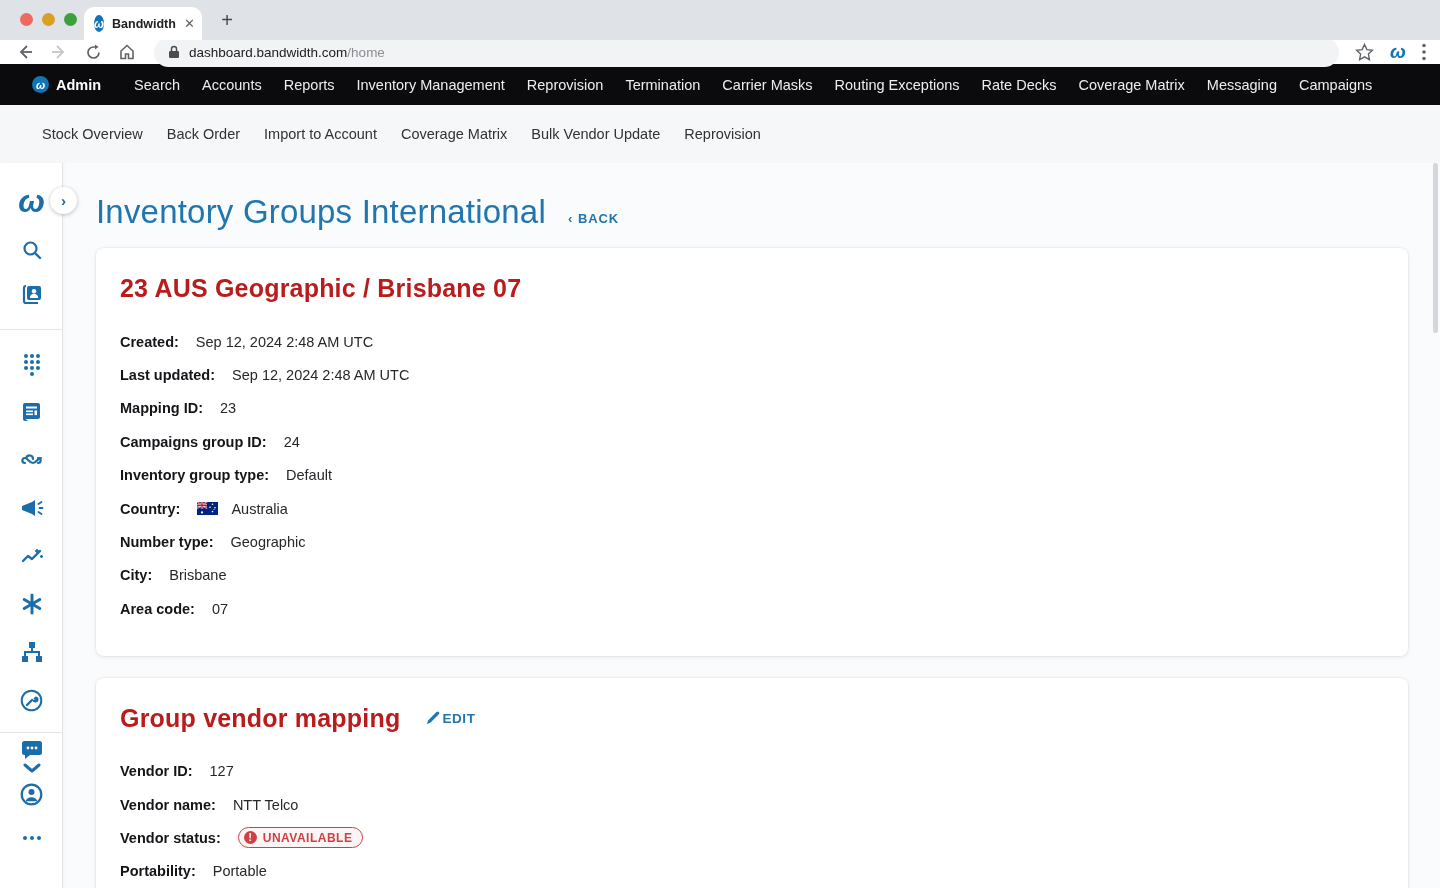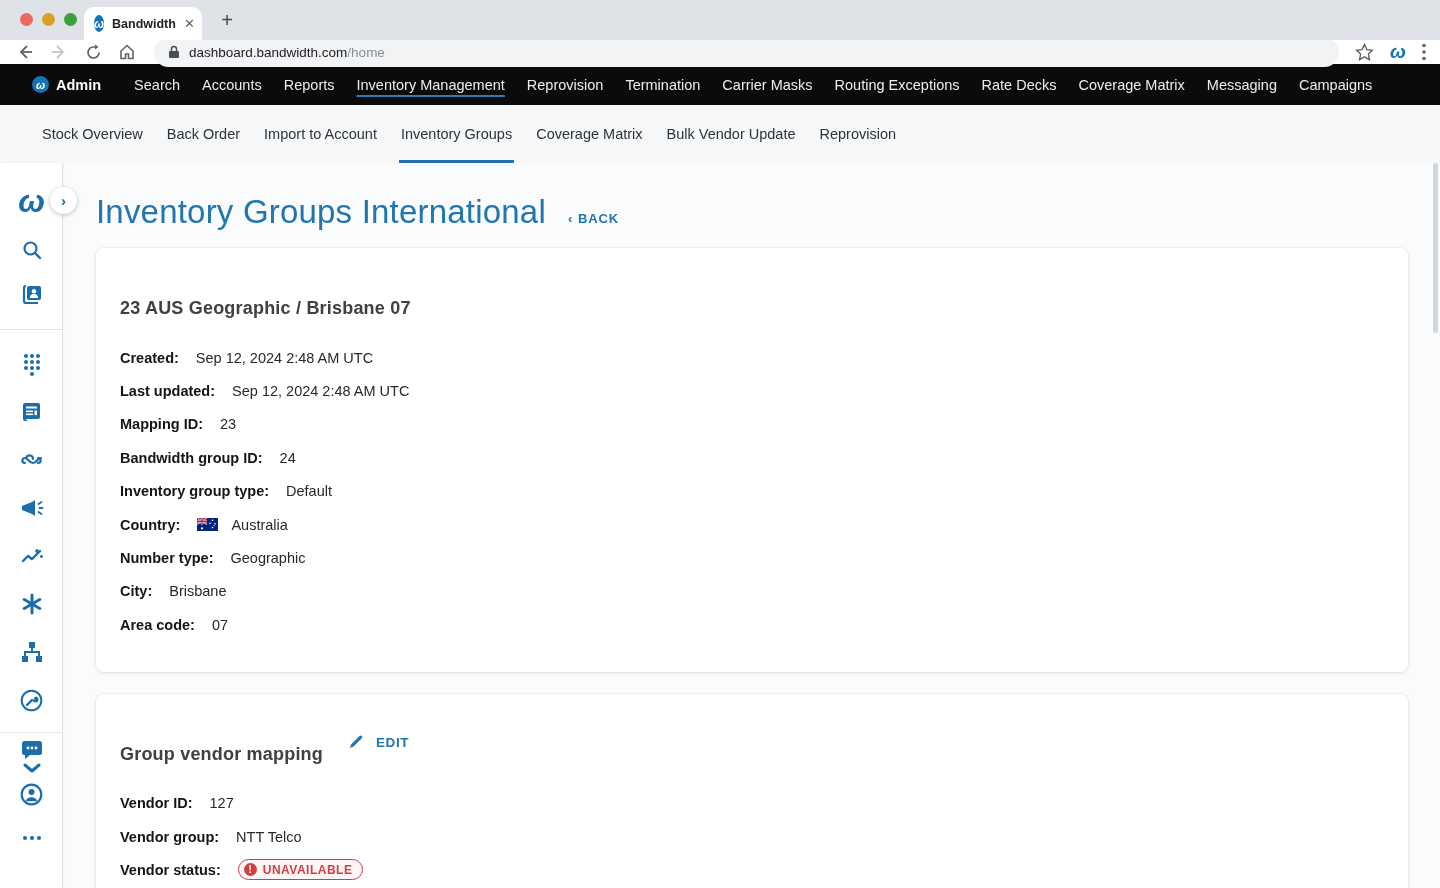--- a/index.html
+++ b/index.html
@@ -32,21 +32,21 @@
   .bw-ext { width:20px; height:20px; color:#1273b5; font-size:19px; font-style:italic; font-weight:bold; line-height:20px; text-align:center; }
 
   
   .adminbar { height:41px; background:#0b0b0d; display:flex; align-items:center; padding-left:32px; }
   .brand { display:flex; align-items:center; gap:7px; margin-right:22px; }
   .brand-logo { width:17px; height:17px; border-radius:50%; background:#1273b5; color:#fff; font-size:11px;
     font-style:italic; font-weight:bold; display:flex; align-items:center; justify-content:center; }
   .brand-name { color:#fff; font-weight:bold; font-size:14.5px; }
   .adminbar nav { display:flex; align-items:center;justify-content:center; }
   .adminbar nav a { color:#ededed; font-size:14.5px; text-decoration:none; padding:10px 11px; white-space:nowrap; }
-  .adminbar nav a.active { text-decoration:underline; text-decoration-color:#2f7cb7; text-decoration-thickness:2px; text-underline-offset:5px; }
+  .adminbar nav a.active { text-decoration-color:#2f7cb7; text-decoration-thickness:2px; text-underline-offset:5px; }
 
   
   .subnav { height:58px; background:#f6f7f8; display:flex; align-items:stretch; padding-left:30px; }
   .subnav a { font-size:14.5px; color:#2f3236; text-decoration:none; display:flex; align-items:center;
     padding:0 12px; position:relative; white-space:nowrap; }
   .subnav a.active::after { content:""; position:absolute; left:10px; right:10px; bottom:0; height:3px; background:#1f72ad; }
 
   
   .app { position:relative; height:747px; display:flex; }
   .sidebar { position:relative; width:63px; background:#fff; border-right:1px solid #e2e4e6;
@@ -58,23 +58,23 @@
     display:flex; align-items:center; justify-content:center; z-index:5; }
 
   .main { flex:1; padding:30px 32px 0 33px; overflow:hidden; }
   .page-head { display:flex; align-items:baseline; gap:22px; margin-bottom:17px; }
   h1.page-title { font-size:33px; font-weight:400; color:#2176ae; letter-spacing:.2px; }
   .back-link { font-size:13px; font-weight:bold; color:#2176ae; text-decoration:none; letter-spacing:.8px; display:inline-flex; gap:5px; align-items:center; }
 
   .card { width:1312px; background:#fff; border-radius:8px; box-shadow:0 1px 4px rgba(0,0,0,.09), 0 0 0 1px rgba(0,0,0,.03);
     padding:26px 24px 30px 24px; margin-bottom:22px; }
   .card-title-row { display:flex; align-items:center; gap:26px; margin-bottom:22px; }
-  .card-title { font-size:18px; font-weight:bold; color:#404040; letter-spacing:.2px;margin-top:24px; }
+  .card-title { font-size:25px; font-weight:bold; color:#b91c1c; letter-spacing:.2px; }
   .edit-link { font-size:13.5px; font-weight:bold; color:#2176ae; text-decoration:none; letter-spacing:.6px;
-    display:inline-flex; align-items:center; gap:13px; }
+    display:inline-flex; align-items:center; gap:2px; }
 
   .frow { display:flex; align-items:center; height:33.4px; }
   .flabel { font-size:14.5px; font-weight:bold; color:#141518; }
   .fvalue { font-size:14.5px; color:#26282b; margin-left:17px; }
   .flag { margin-left:17px; display:block; }
   .flag + .fvalue { margin-left:13px; }
 
   .badge-unavailable { margin-left:17px; display:inline-flex; align-items:center; gap:6px; height:21px;
     padding:0 10px 0 5px; border:1.5px solid #cf4044; border-radius:12px; background:#fdf5f5; }
   .badge-unavailable .btxt { font-size:12px; font-weight:bold; color:#cf4044; letter-spacing:.5px; }
@@ -162,21 +162,20 @@
     <a href="#">Coverage Matrix</a>
     <a href="#">Messaging</a>
     <a href="#">Campaigns</a>
   </nav>
 </div>
 
 <div class="subnav">
   <a href="#">Stock Overview</a>
   <a href="#">Back Order</a>
   <a href="#">Import to Account</a>
-  <a href="#" class="active">Inventory Groups</a>
   <a href="#">Coverage Matrix</a>
   <a href="#">Bulk Vendor Update</a>
   <a href="#">Reprovision</a>
 </div>
 
 <div class="app">
 
   <div class="sidebar">
     <div class="sb-expand">›</div>
 
@@ -337,21 +336,21 @@
       </div>
       <div class="frow">
         <span class="flabel">Last updated:</span>
         <span class="fvalue">Sep 12, 2024 2:48 AM UTC</span>
       </div>
       <div class="frow">
         <span class="flabel">Mapping ID:</span>
         <span class="fvalue">23</span>
       </div>
       <div class="frow">
-        <span class="flabel">Bandwidth group ID:</span>
+        <span class="flabel">Campaigns group ID:</span>
         <span class="fvalue">24</span>
       </div>
       <div class="frow">
         <span class="flabel">Inventory group type:</span>
         <span class="fvalue">Default</span>
       </div>
       <div class="frow">
         <span class="flabel">Country:</span>
         <svg class="flag" width="21" height="13" viewBox="0 0 21 13">
           <rect width="21" height="13" fill="#00247d"></rect>
@@ -396,21 +395,21 @@
               <path d="M1 13 L2 9.5 L10.5 1 a1.6 1.6 0 0 1 2.3 2.3 L4.3 11.8 Z" fill="#2176ae"></path>
             </svg>
           <span>EDIT</span>
         </a>
       </div>
       <div class="frow">
         <span class="flabel">Vendor ID:</span>
         <span class="fvalue">127</span>
       </div>
       <div class="frow">
-        <span class="flabel">Vendor group:</span>
+        <span class="flabel">Vendor name:</span>
         <span class="fvalue">NTT Telco</span>
       </div>
       <div class="frow">
         <span class="flabel">Vendor status:</span>
         <span class="badge-unavailable">
           <span class="alert-dot">!</span>
           <span class="btxt">UNAVAILABLE</span>
         </span>
       </div>
       <div class="frow">

